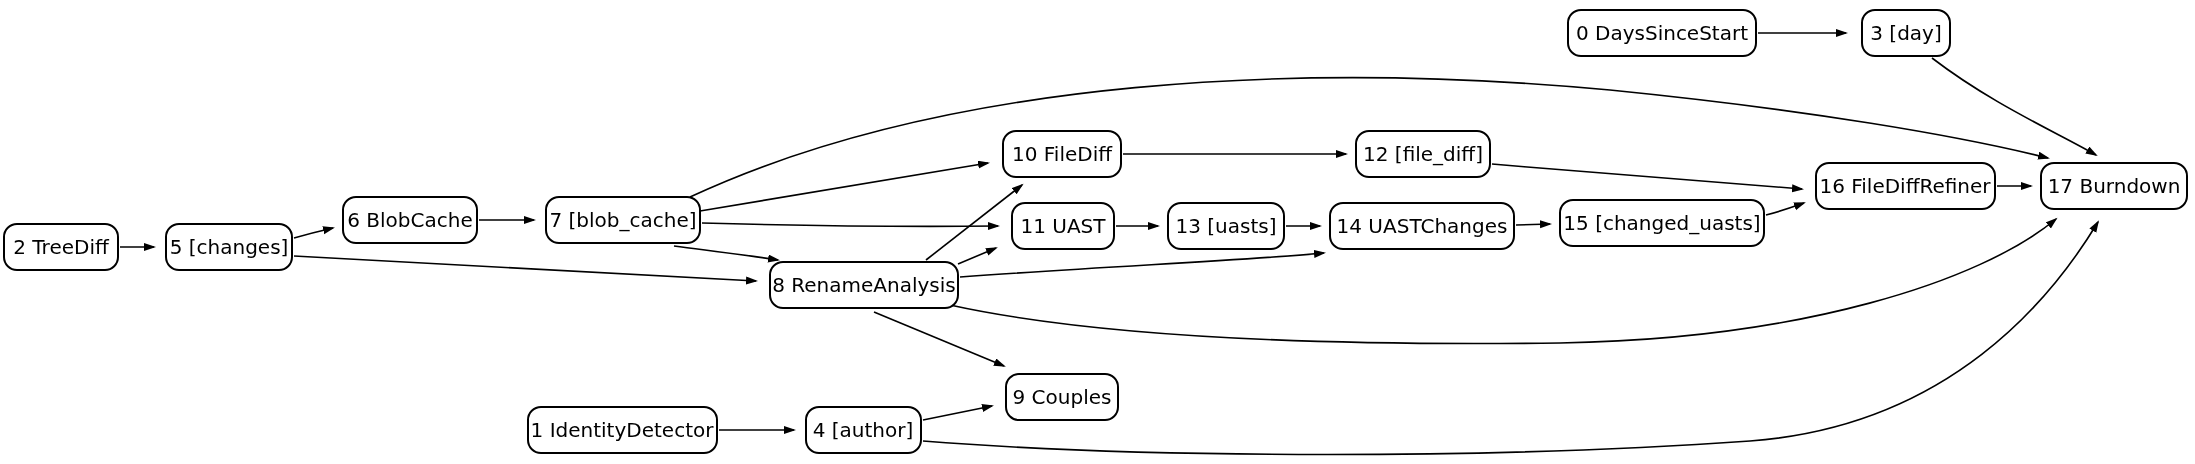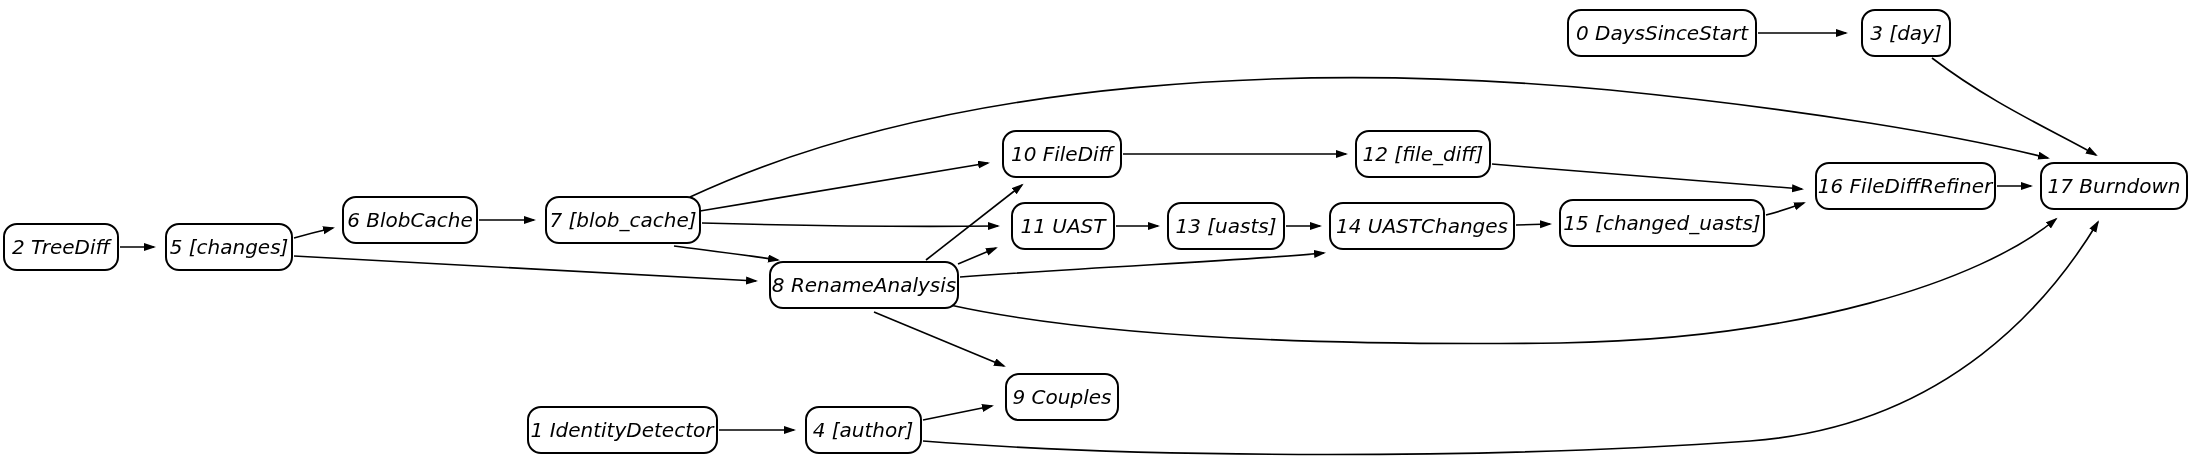--- a/index.html
+++ b/index.html
@@ -1,16 +1,16 @@
 <!DOCTYPE html>
 <html><head>
 <meta charset="utf-8">
 <style>
   html,body{margin:0;padding:0;background:#ffffff;}
-  .canvas{position:relative;width:2195px;height:464px;background:#ffffff;overflow:hidden;font-style:italic;}
+  .canvas{position:relative;width:2195px;height:464px;background:#ffffff;overflow:hidden;}
   svg{display:block;}
   .node-box{fill:#ffffff;stroke:#000000;stroke-width:2;}
   .node-label{font-family:"DejaVu Sans","Liberation Sans",sans-serif;font-size:20px;fill:#000000;text-anchor:middle;}
   .edge{fill:none;stroke:#000000;stroke-width:1.6;}
 </style>
 </head>
 <body>
 
 <div class="canvas">
 <svg width="2195" height="464" viewBox="0 0 2195 464" xmlns="http://www.w3.org/2000/svg">

